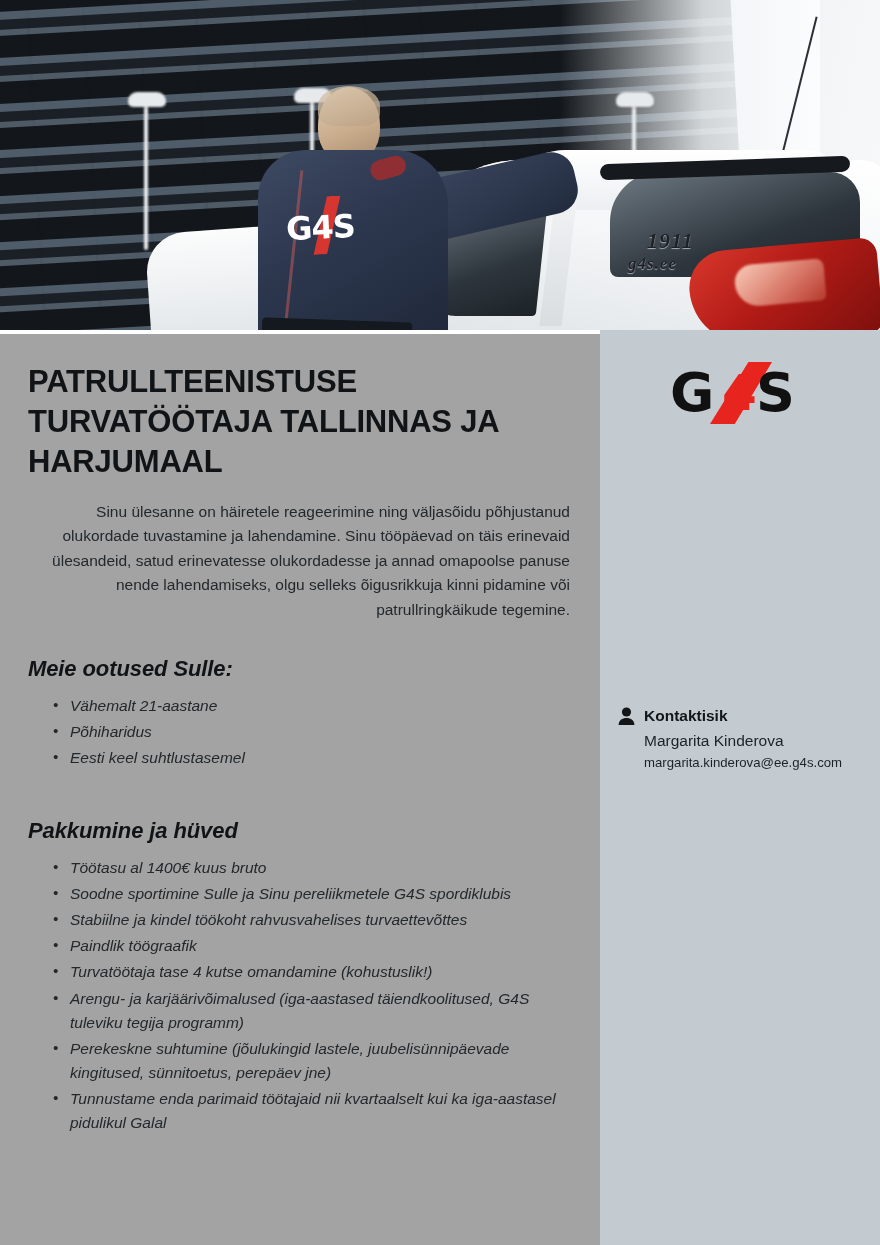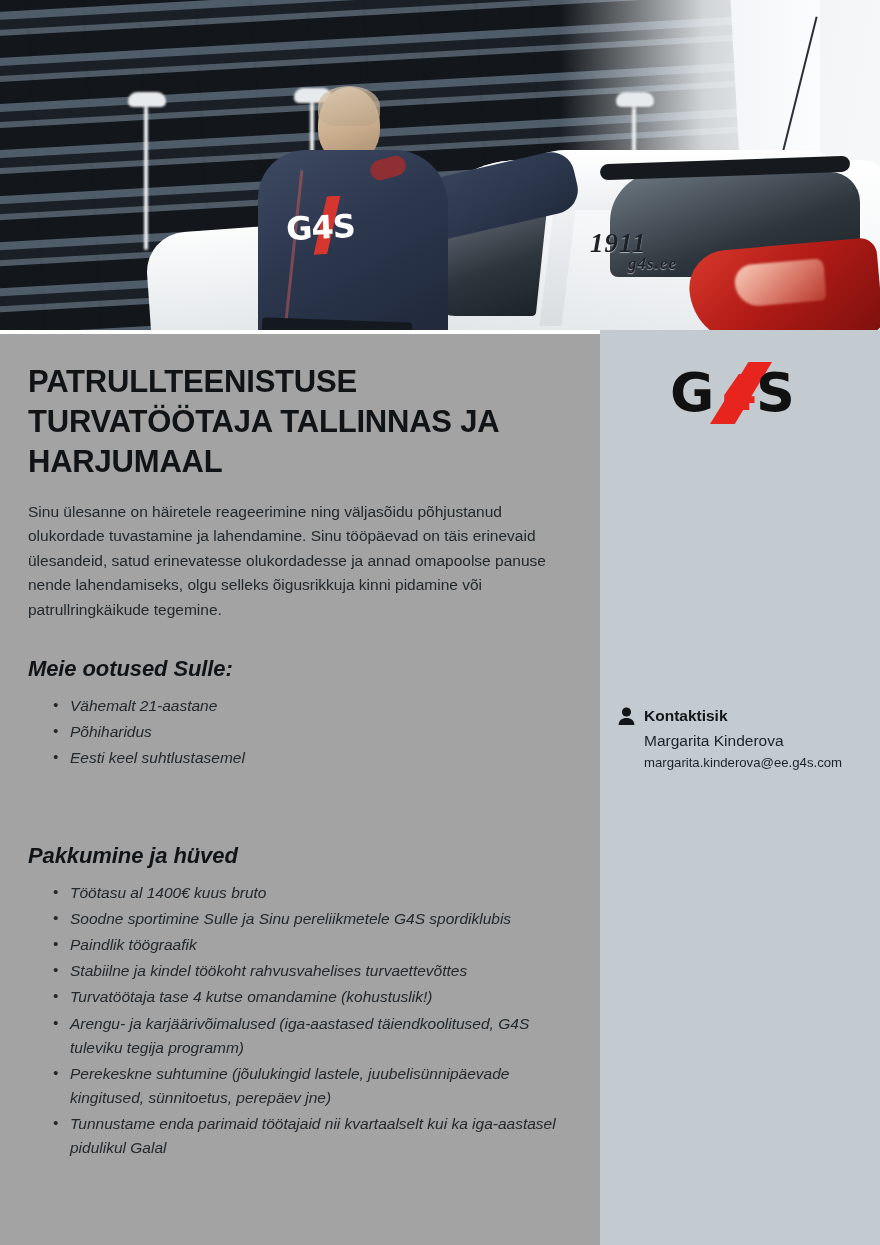--- a/index.html
+++ b/index.html
@@ -157,21 +157,21 @@
   }
   .car-text {
     position: absolute;
     color: #1d2228;
     font-family: "Liberation Serif", serif;
     font-style: italic;
     font-weight: 700;
     letter-spacing: 1px;
     text-shadow: 0 1px 1px rgba(255,255,255,0.6);
   }
-  .car-text-1911 { left: 590px; top: 228px; font-size: 27px; }
+  .car-text-1911 { left: 647px; top: 228px; font-size: 22px; }
   .car-text-url  { left: 628px; top: 254px; font-size: 17px; }
 
   
   .guard-head {
     position: absolute;
     left: 318px; top: 87px;
     width: 62px; height: 76px;
     background: linear-gradient(160deg, #e3cdb3 0%, #c9ad8d 55%, #a98b6d 100%);
     border-radius: 50% 50% 44% 44%;
   }
@@ -271,30 +271,31 @@
     line-height: 1.29;
     font-weight: 700;
     color: #111417;
     letter-spacing: -0.2px;
   }
   p.job-intro {
     margin: 0;
     font-size: 15.5px;
     line-height: 1.58;
     color: #23282c;
+    text-align: right;
   }
   h2.section-title {
     margin: 34px 0 10px 0;
     font-size: 22px;
     font-weight: 700;
     color: #111417;
     letter-spacing: -0.1px;
     font-style: italic;
   }
-  h2.section-title.spaced { margin-top: 73px; }
+  h2.section-title.spaced { margin-top: 48px; }
   ul.bullets {
     margin: 12px;
     padding: 0 0 0 30px;
     list-style: none;
     font-style: italic;
   }
   ul.bullets li {
     position: relative;
     font-size: 15.5px;
     line-height: 1.55;
@@ -430,22 +431,22 @@
     <ul class="bullets">
       <li>Vähemalt 21-aastane</li>
       <li>Põhiharidus</li>
       <li>Eesti keel suhtlustasemel</li>
     </ul>
 
     <h2 class="section-title spaced">Pakkumine ja hüved</h2>
     <ul class="bullets">
       <li>Töötasu al 1400€ kuus bruto</li>
       <li>Soodne sportimine Sulle ja Sinu pereliikmetele G4S spordiklubis</li>
+      <li>Stabiilne ja kindel töökoht rahvusvahelises turvaettevõttes</li>
       <li>Paindlik töögraafik</li>
-      <li>Stabiilne ja kindel töökoht rahvusvahelises turvaettevõttes</li>
       <li>Turvatöötaja tase 4 kutse omandamine (kohustuslik!)</li>
       <li>Arengu- ja karjäärivõimalused (iga-aastased täiendkoolitused, G4S tuleviku tegija programm)</li>
       <li>Perekeskne suhtumine (jõulukingid lastele, juubelisünnipäevade kingitused, sünnitoetus, perepäev jne)</li>
       <li>Tunnustame enda parimaid töötajaid nii kvartaalselt kui ka iga-aastasel pidulikul Galal</li>
     </ul>
   </div>
 
   <div class="sidebar"></div>
 
   <div class="brand-logo">

